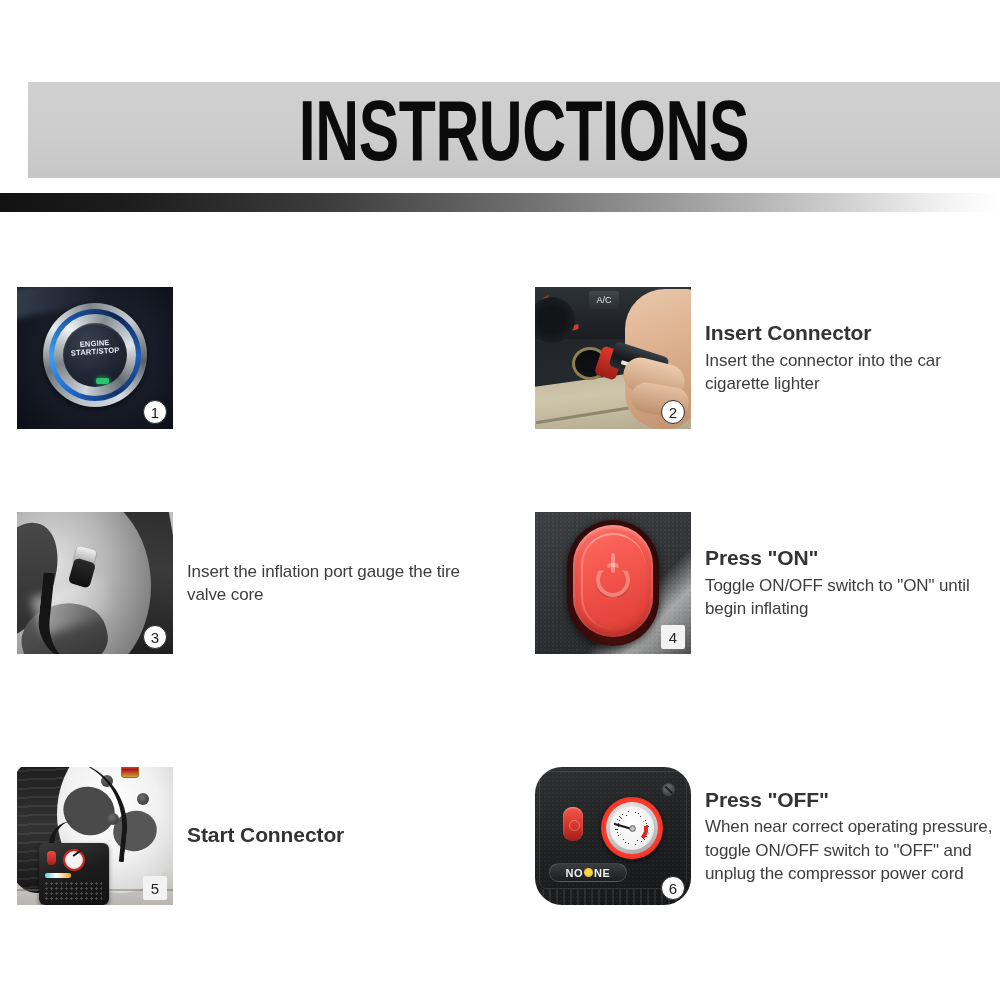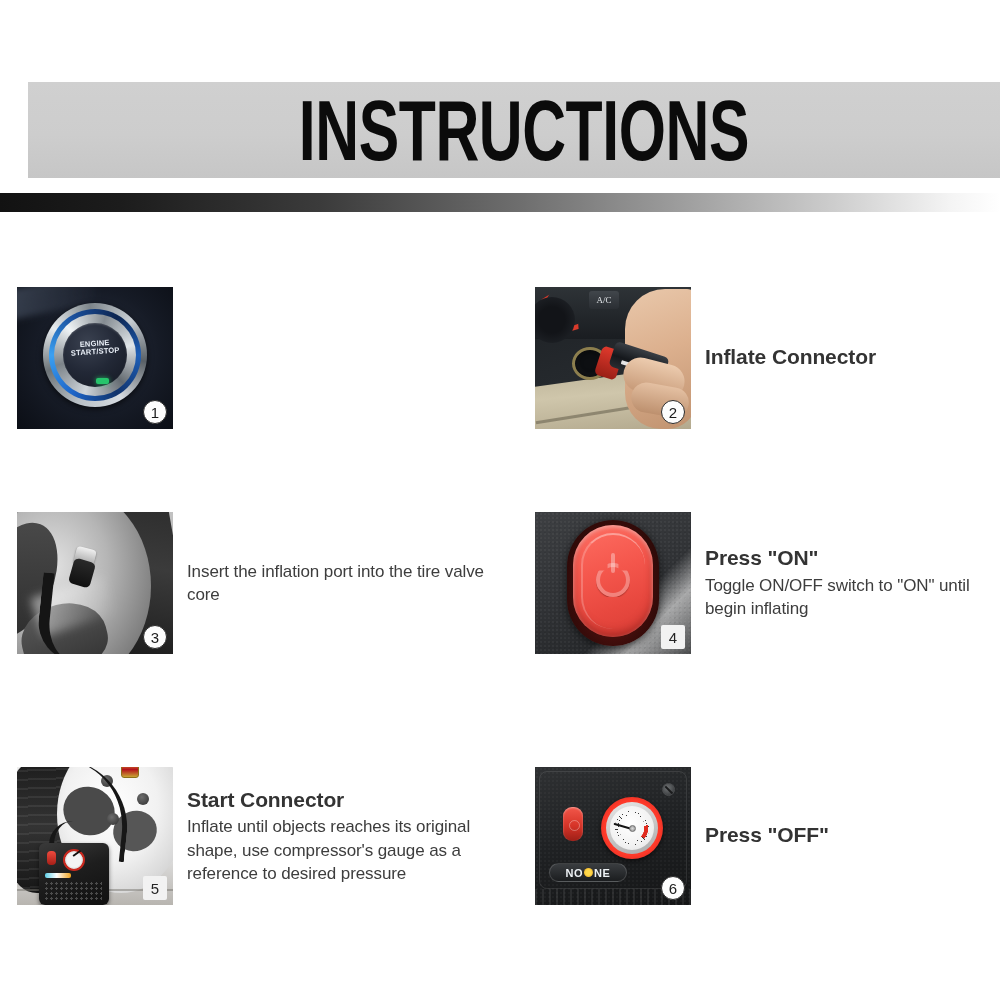--- a/index.html
+++ b/index.html
@@ -134,21 +134,21 @@
   .p2 { background: linear-gradient(160deg,#1d2024 0%, #24282c 45%, #2b2f33 100%); }
   .p2 .dash-upper {
     position: absolute; left: 0; top: 0; width: 100%; height: 52px;
     background: linear-gradient(180deg,#2e3337 0%, #1a1d21 100%);
   }
   .p2 .ac-btn {
     position: absolute; left: 54px; top: 4px; width: 30px; height: 18px;
     border-radius: 3px;
     background: linear-gradient(180deg,#41464b,#2a2e33);
     color: #e3e7ea; font-size: 9px; text-align: center; line-height: 18px;
-    font-family: Liberation Serif, serif;
+    font-family: Liberation Sans, sans-serif;
   }
   .p2 .red-arc {
     position: absolute; left: 6px; top: -8px; width: 54px; height: 52px;
     border: 5px solid #d93a2b; border-radius: 50%;
     clip-path: polygon(0 40%, 62% 0, 70% 100%, 0 100%);
   }
   .p2 .dial-dark {
     position: absolute; left: -6px; top: 10px; width: 46px; height: 46px;
     border-radius: 50%;
     background: radial-gradient(circle,#121418 40%, #24282d 100%);
@@ -373,21 +373,21 @@
     position: absolute; left: 27px; top: 114px; width: 58px; height: 20px;
     background-image: radial-gradient(rgba(120,120,120,.55) 1px, transparent 1.3px);
     background-size: 5px 5px;
   }
   .p5 .ground-line {
     position: absolute; left: 0; bottom: 14px; width: 100%; height: 2px;
     background: rgba(120,118,112,.5);
   }
 
   
-  .p6 { background: linear-gradient(165deg,#2f3133 0%, #1f2123 48%, #141516 100%); }
+  .p6 { background: linear-gradient(165deg,#2f3133 0%, #1f2123 48%, #141516 100%); border-radius: 27px; }
   .p6 .panel-edge {
     position: absolute; left: 4px; top: 4px; right: 4px; bottom: 16px;
     border-radius: 8px; border: 1px solid rgba(255,255,255,.10);
   }
   .p6 .tex {
     position: absolute; inset: 0; opacity: .30;
     background-image: radial-gradient(rgba(255,255,255,.10) 1px, transparent 1px);
     background-size: 4px 4px;
   }
   .p6 .screw {
@@ -515,38 +515,39 @@
         <div class="socket"></div>
         <div class="hand"></div>
         <div class="plug-red"></div>
         <div class="plug-body"></div>
         <div class="plug-slot"></div>
         <div class="finger1"></div>
         <div class="finger2"></div>
         <div class="badge circled">2</div>
       </div>
       <div class="caption">
-        <h3>Inflate Connector</h3>
+        <h3>Insert Connector</h3>
+        <p>Insert the connector into the car cigarette lighter</p>
       </div>
     </div>
 
     <div class="step col-a row-2">
       <div class="photo p3">
         <div class="tire"></div>
         <div class="rim-face"></div>
         <div class="spoke-gap"></div>
         <div class="spoke-gap2"></div>
         <div class="hilite"></div>
         <div class="valve-nut"></div>
         <div class="hose-head"></div>
         <div class="hose"></div>
         <div class="badge circled">3</div>
       </div>
       <div class="caption">
-        <p>Insert the inflation port into the tire valve core</p>
+        <p>Insert the inflation port gauge the tire valve core</p>
       </div>
     </div>
 
     <div class="step col-b row-2">
       <div class="photo p4">
         <div class="noise"></div>
         <div class="btn-well"></div>
         <div class="btn"></div>
         <div class="btn-gloss"></div>
         <div class="power-ring"></div>
@@ -577,21 +578,20 @@
         <div class="comp"></div>
         <div class="comp-btn"></div>
         <div class="comp-gauge"></div>
         <div class="comp-needle"></div>
         <div class="comp-label"></div>
         <div class="comp-grille"></div>
         <div class="badge plain">5</div>
       </div>
       <div class="caption">
         <h3>Start Connector</h3>
-        <p>Inflate until objects reaches its original shape, use compressor's gauge as a reference to desired pressure</p>
       </div>
     </div>
 
     <div class="step col-b row-3">
       <div class="photo p6">
         <div class="tex"></div>
         <div class="panel-edge"></div>
         <div class="screw"></div>
         <div class="btn6"></div>
         <div class="gauge-bezel"></div>
@@ -605,17 +605,18 @@
         <div class="brand-plate">
           <span class="bt">NO</span>
           <span class="bo"></span>
           <span class="bt">NE</span>
         </div>
         <div class="bottom-strip"></div>
         <div class="badge circled">6</div>
       </div>
       <div class="caption">
         <h3>Press "OFF"</h3>
+        <p>When near correct operating pressure, toggle ON/OFF switch to "OFF" and unplug the compressor power cord</p>
       </div>
     </div>
 
   </div>
 </div>
 
 </body></html>

